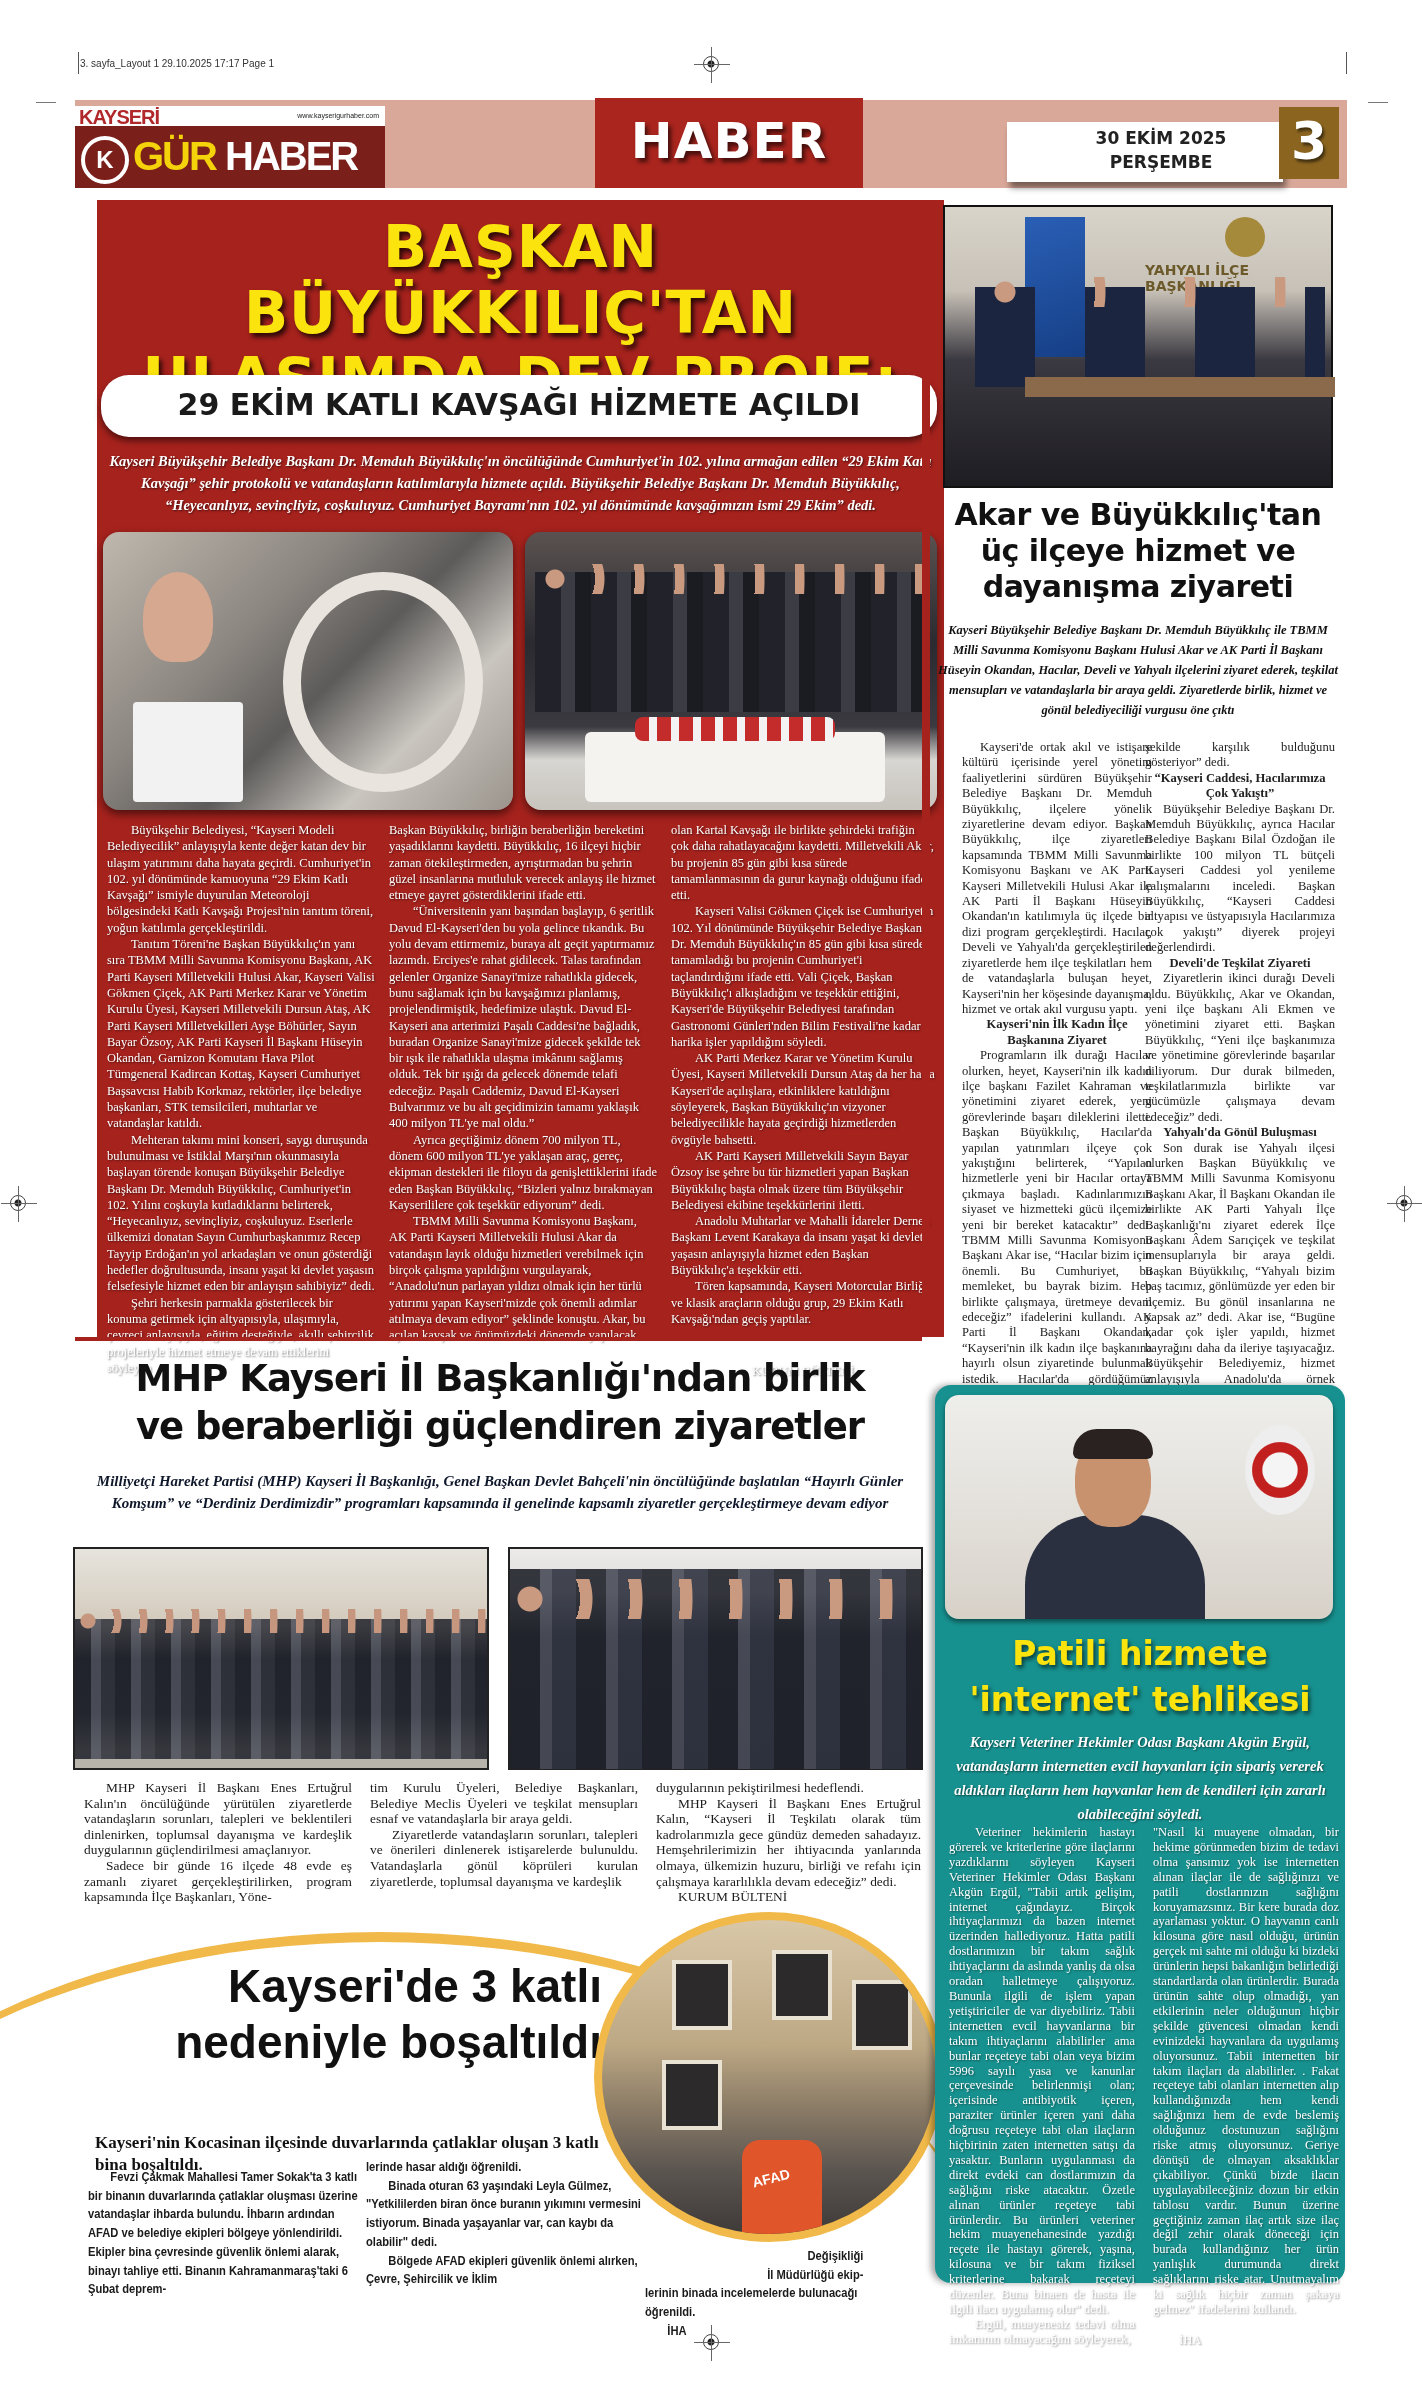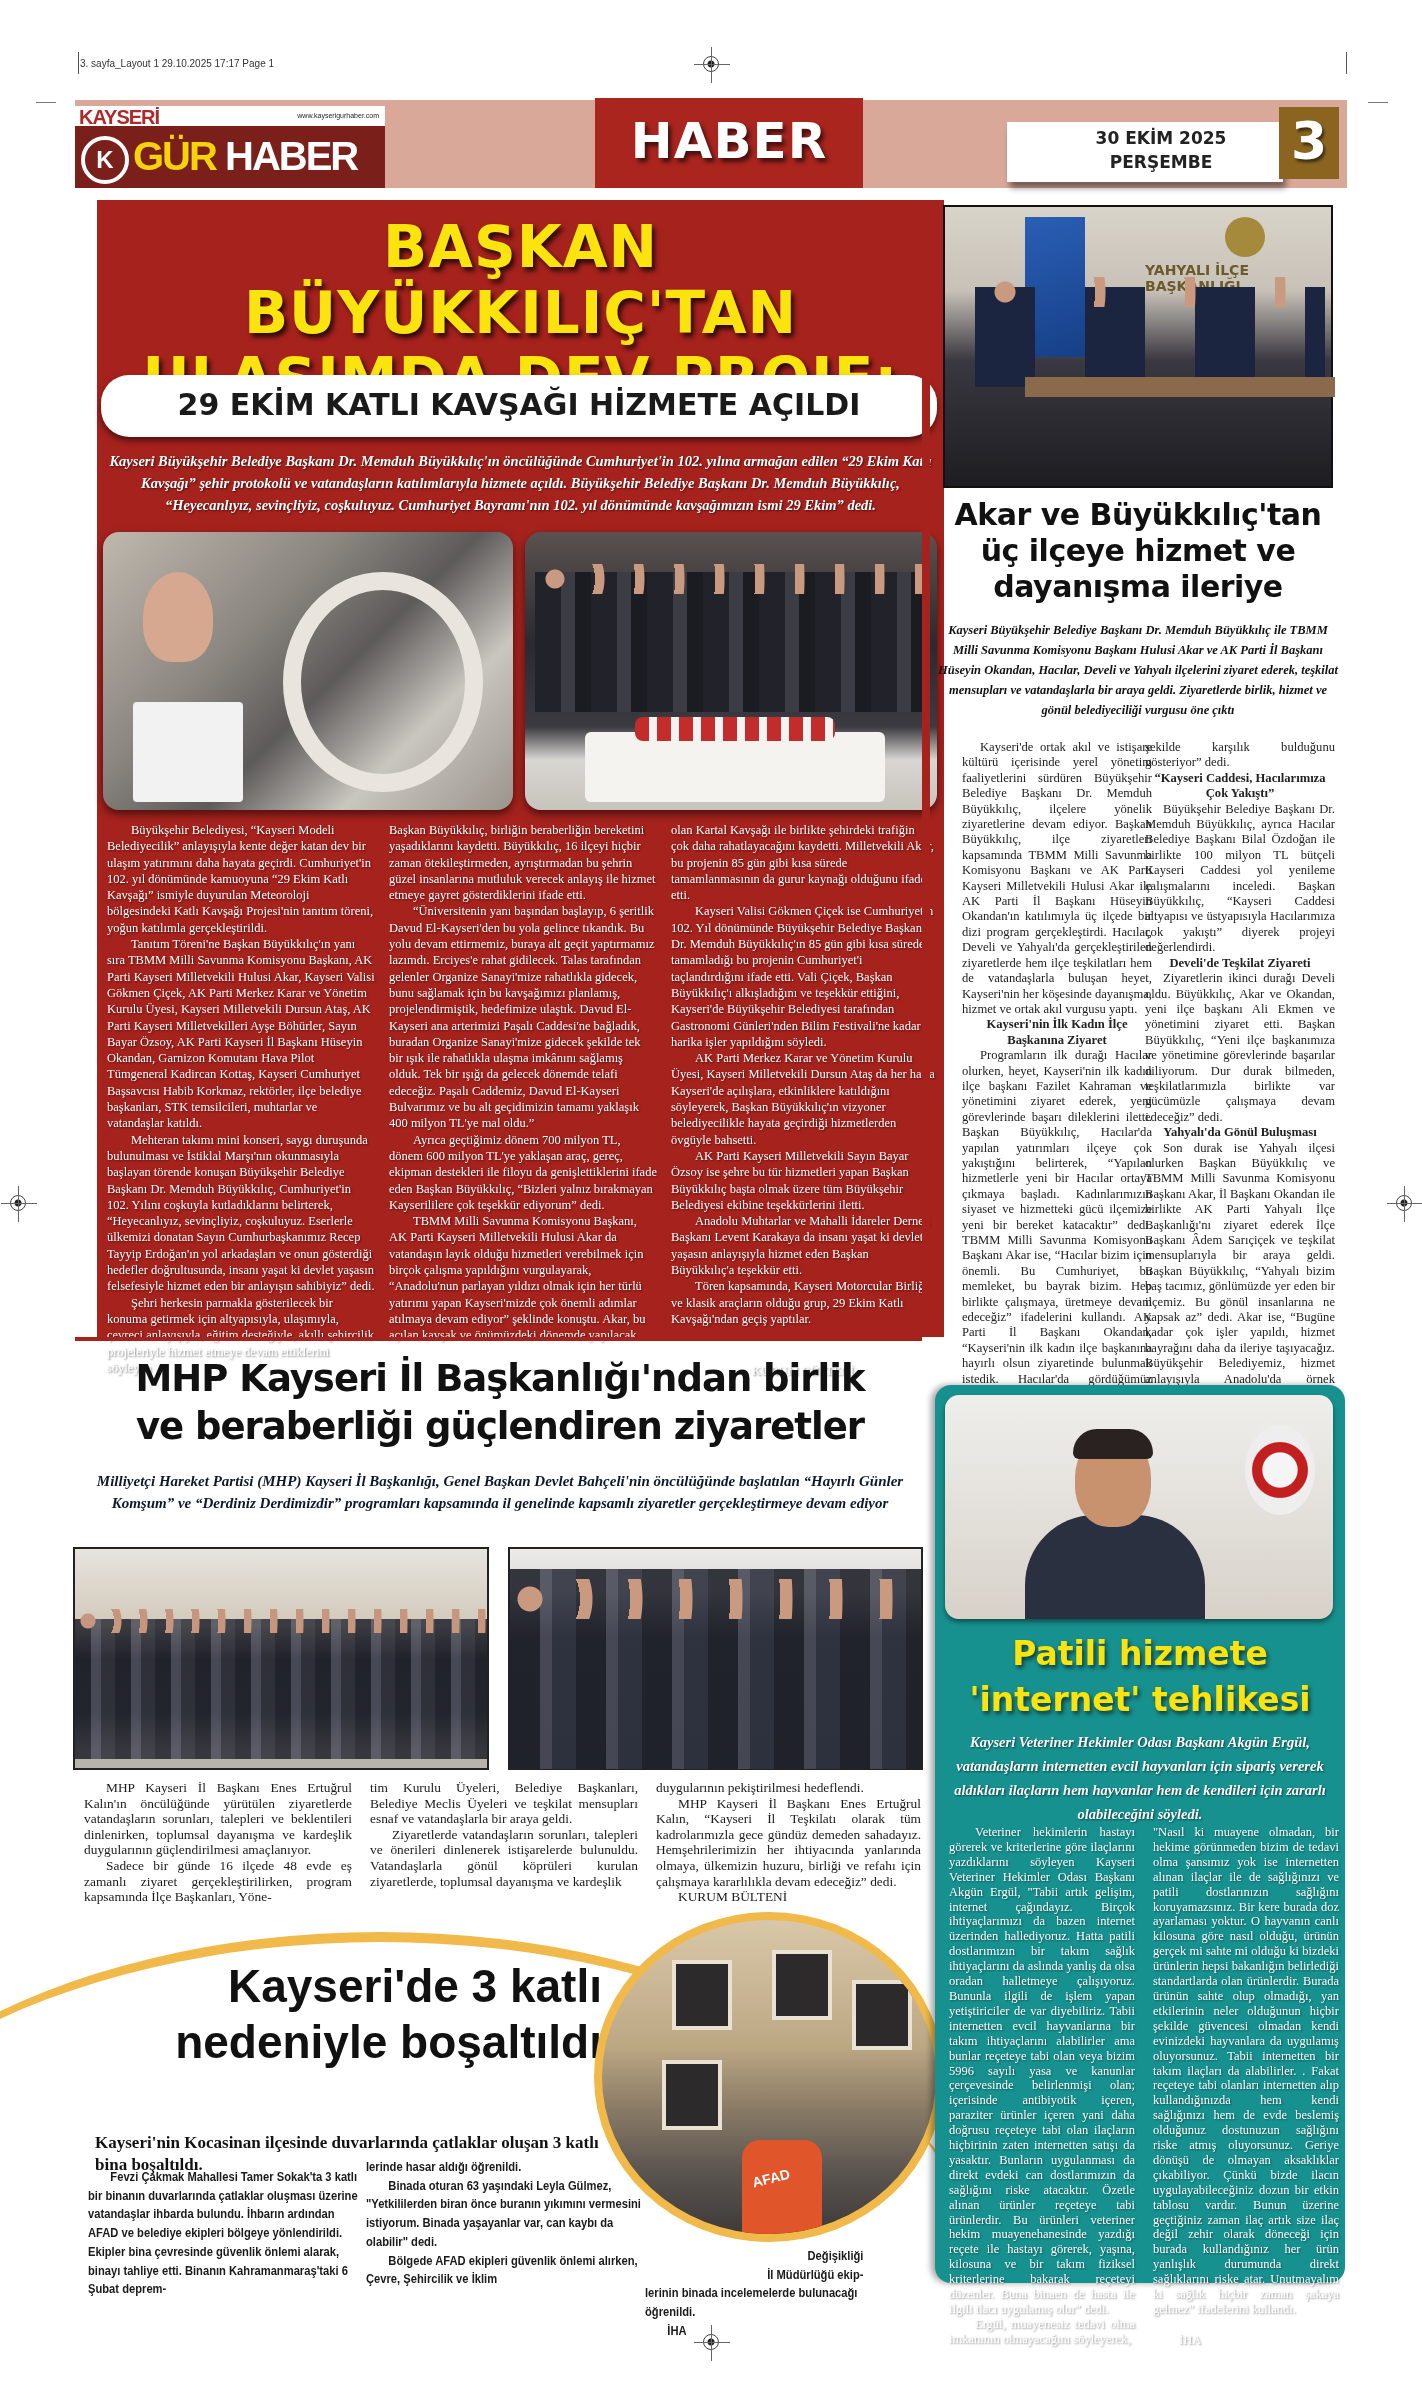--- a/index.html
+++ b/index.html
@@ -198,21 +198,21 @@
 <div class="abs red-edge"></div>
 
 <div class="abs photo-right-top">
   <div class="abs prt-flag"></div>
   <div class="abs prt-emblem"></div>
   <div class="abs prt-sign">YAHYALI İLÇE BAŞKANLIĞI</div>
   <div class="abs prt-people"></div>
   <div class="abs prt-heads"></div>
   <div class="abs prt-table"></div>
 </div>
-<div class="abs hl-akar">Akar ve Büyükkılıç'tan üç ilçeye hizmet ve dayanışma ileriye</div>
+<div class="abs hl-akar">Akar ve Büyükkılıç'tan üç ilçeye hizmet ve dayanışma ziyareti</div>
 <div class="abs lead-akar">Kayseri Büyükşehir Belediye Başkanı Dr. Memduh Büyükkılıç ile TBMM Milli Savunma Komisyonu Başkanı Hulusi Akar ve AK Parti İl Başkanı Hüseyin Okandan, Hacılar, Develi ve Yahyalı ilçelerini ziyaret ederek, teşkilat mensupları ve vatandaşlarla bir araya geldi. Ziyaretlerde birlik, hizmet ve gönül belediyeciliği vurgusu öne çıktı</div>
 <div class="abs akar-col acol1">
   <p>Kayseri'de ortak akıl ve istişare kültürü içerisinde yerel yönetim faaliyetlerini sürdüren Büyükşehir Belediye Başkanı Dr. Memduh Büyükkılıç, ilçelere yönelik ziyaretlerine devam ediyor. Başkan Büyükkılıç, ilçe ziyaretleri kapsamında TBMM Milli Savunma Komisyonu Başkanı ve AK Parti Kayseri Milletvekili Hulusi Akar ile AK Parti İl Başkanı Hüseyin Okandan'ın katılımıyla üç ilçede bir dizi program gerçekleştirdi. Hacılar, Develi ve Yahyalı'da gerçekleştirilen ziyaretlerde hem ilçe teşkilatları hem de vatandaşlarla buluşan heyet, Kayseri'nin her köşesinde dayanışma, hizmet ve ortak akıl vurgusu yaptı.</p>
   <h4>Kayseri'nin İlk Kadın İlçe Başkanına Ziyaret</h4>
   <p>Programların ilk durağı Hacılar olurken, heyet, Kayseri'nin ilk kadın ilçe başkanı Fazilet Kahraman ve yönetimini ziyaret ederek, yeni görevlerinde başarı dileklerini iletti. Başkan Büyükkılıç, Hacılar'da yapılan yatırımları ilçeye çok yakıştığını belirterek, “Yapılan hizmetlerle yeni bir Hacılar ortaya çıkmaya başladı. Kadınlarımızın siyaset ve hizmetteki gücü ilçemize yeni bir bereket katacaktır” dedi. TBMM Milli Savunma Komisyonu Başkanı Akar ise, “Hacılar bizim için önemli. Bu Cumhuriyet, bu memleket, bu bayrak bizim. Hep birlikte çalışmaya, üretmeye devam edeceğiz” ifadelerini kullandı. AK Parti İl Başkanı Okandan, “Kayseri'nin ilk kadın ilçe başkanına hayırlı olsun ziyaretinde bulunmak istedik. Hacılar'da gördüğümüz samimiyet, hizmetlerin ne kadar doğru bir</p>
 </div>
 <div class="abs akar-col acol2">
   <p style="text-indent:0">şekilde karşılık bulduğunu gösteriyor” dedi.</p>
   <h4>“Kayseri Caddesi, Hacılarımıza Çok Yakıştı”</h4>
   <p>Büyükşehir Belediye Başkanı Dr. Memduh Büyükkılıç, ayrıca Hacılar Belediye Başkanı Bilal Özdoğan ile birlikte 100 milyon TL bütçeli Kayseri Caddesi yol yenileme çalışmalarını inceledi. Başkan Büyükkılıç, “Kayseri Caddesi altyapısı ve üstyapısıyla Hacılarımıza çok yakıştı” diyerek projeyi değerlendirdi.</p>

